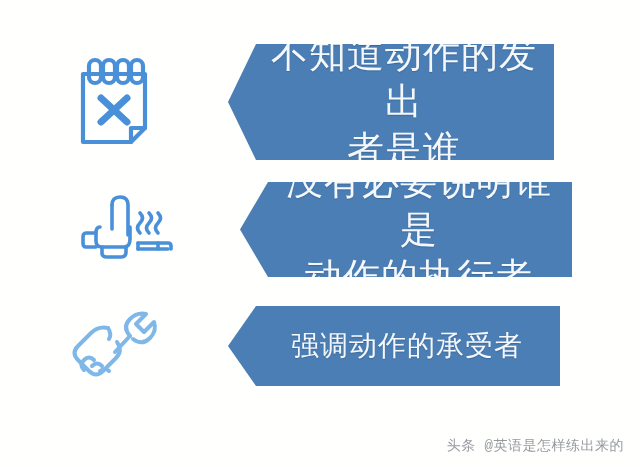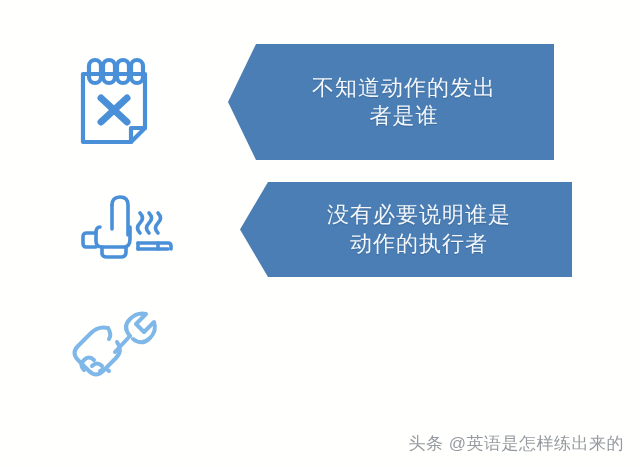--- a/index.html
+++ b/index.html
@@ -59,41 +59,41 @@
     -webkit-clip-path: polygon(28px 0, 100% 0, 100% 100%, 28px 100%, 0 50%);
     clip-path: polygon(28px 0, 100% 0, 100% 100%, 28px 100%, 0 50%);
   }
   .banner-1 { width: 326px; background: #4a7eb4; }
   .banner-2 { width: 332px; background: #4a7eb4; }
   .banner-3 { width: 332px; background: #4a7eb4; }
 
   .banner-text {
     display: block;
     padding: 0 8px 0 34px;
-    font-size: 22px;
+    font-size: 37px;
     line-height: 1.28;
     letter-spacing: 1px;
     font-weight: 400;
     color: #f4f7fb;
     text-shadow: 0 1px 1px rgba(20, 50, 85, 0.25);
     white-space: pre-line;
   }
   .banner-3 .banner-text { font-size: 28px; }
 
   
   .watermark {
     position: absolute;
     right: 16px;
     bottom: 12px;
-    font-size: 17px;
+    font-size: 14px;
     color: #8d9298;
     letter-spacing: 0.5px;
     opacity: 0.92;
     white-space: nowrap;
-    font-family: Liberation Sans, sans-serif;
+    font-family: Liberation Mono, monospace;
   }
 </style>
 </head>
 <body>
 
 <div class="slide">
 
   <div class="row row-1">
     <div class="icon-cell">
       <svg width="80" height="96" viewBox="0 0 80 96" fill="none" stroke="#4a90d9" stroke-width="4.2" stroke-linecap="round" stroke-linejoin="round">
@@ -152,17 +152,20 @@
 
         <path d="M40 20 q-10-2 -17 5 l-13 13 q-7 7 0 14 l11 11 q7 7 14 0 l13-13 q7-7 1-16"></path>
 
         <path d="M26 52 q-5-5 -10 0 q-5 5 0 10"></path>
         <path d="M34 58 q-5-5 -10 0"></path>
         <path d="M41 63 q-4-4 -9 0"></path>
 
         <path d="M40 20 q4 6 1 11"></path>
       </svg>
     </div>
+    <div class="banner banner-3">
+      <span class="banner-text">强调动作的承受者</span>
+    </div>
   </div>
 
   <div class="watermark">头条 @英语是怎样练出来的</div>
 
 </div>
 
 </body></html>

